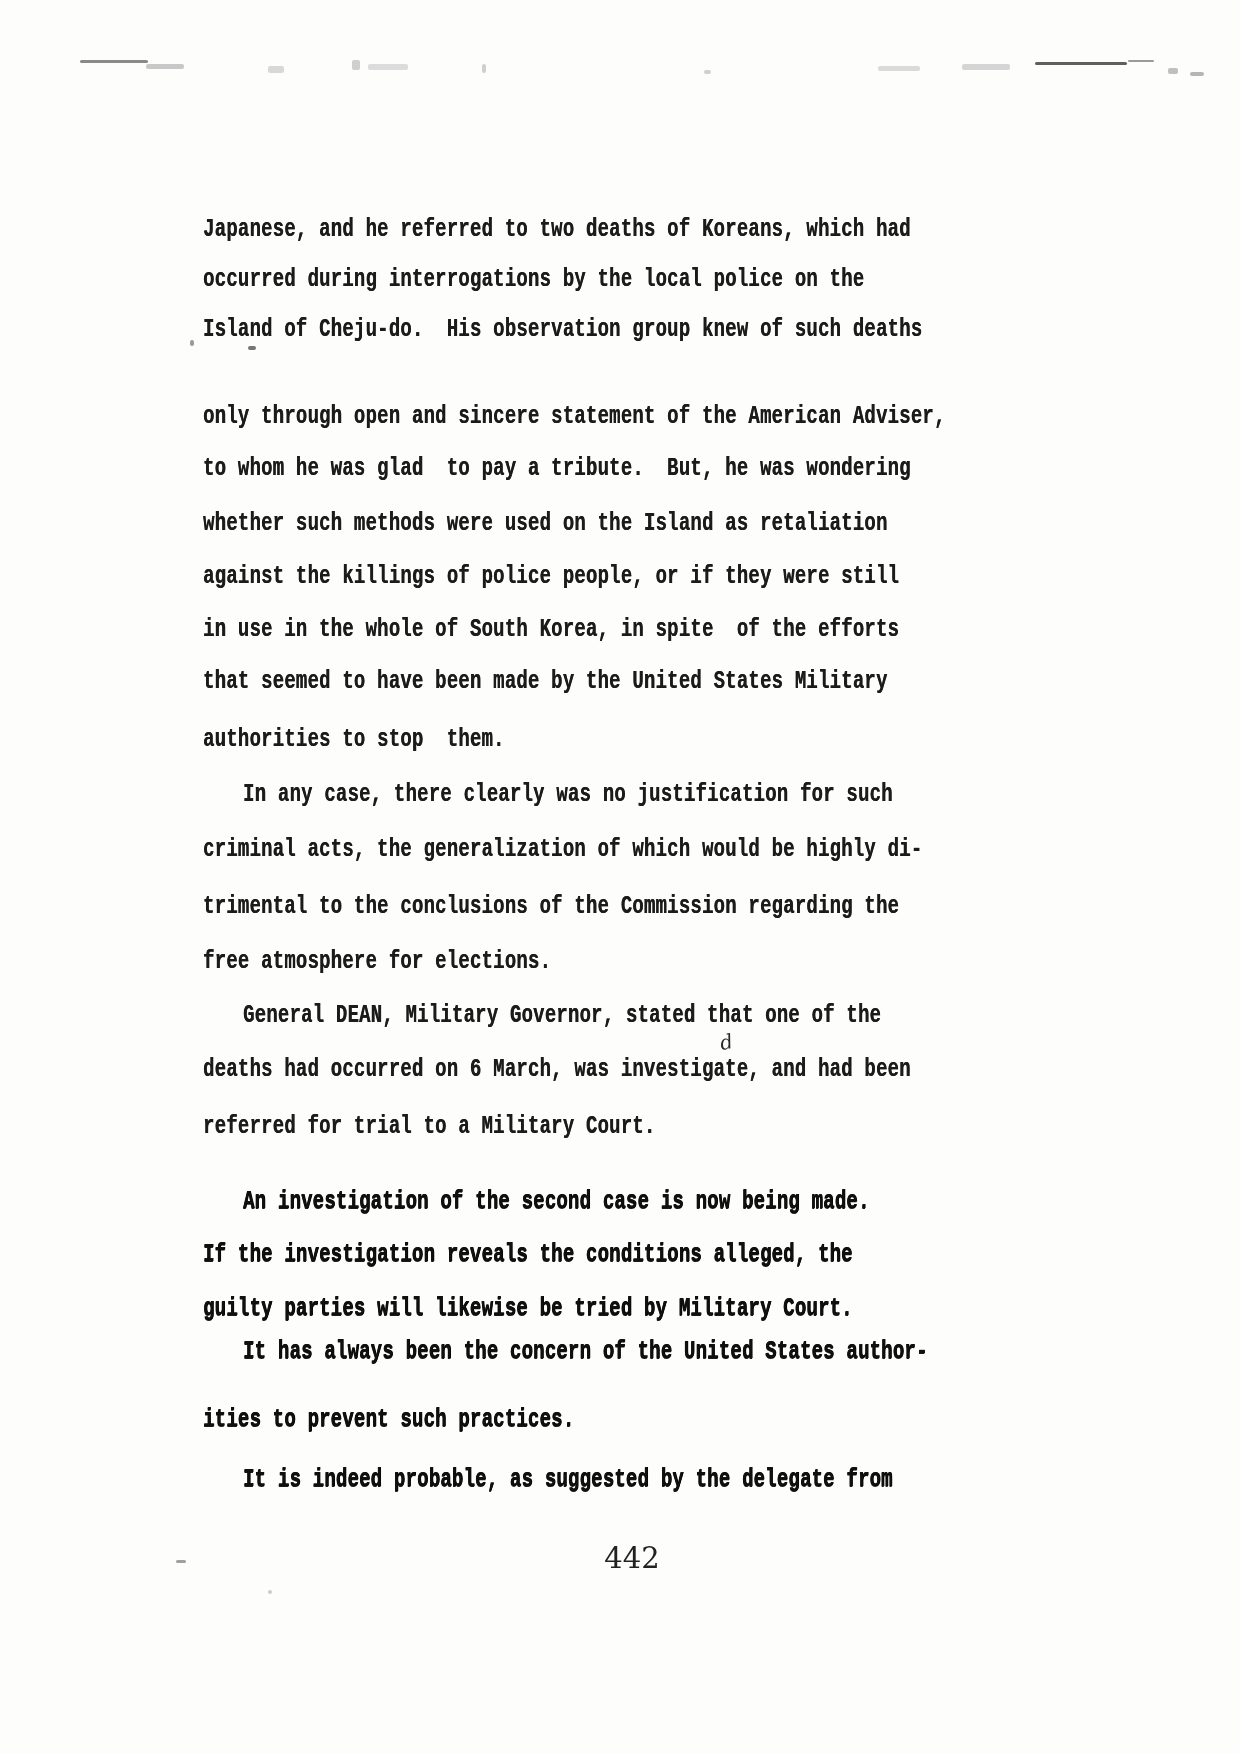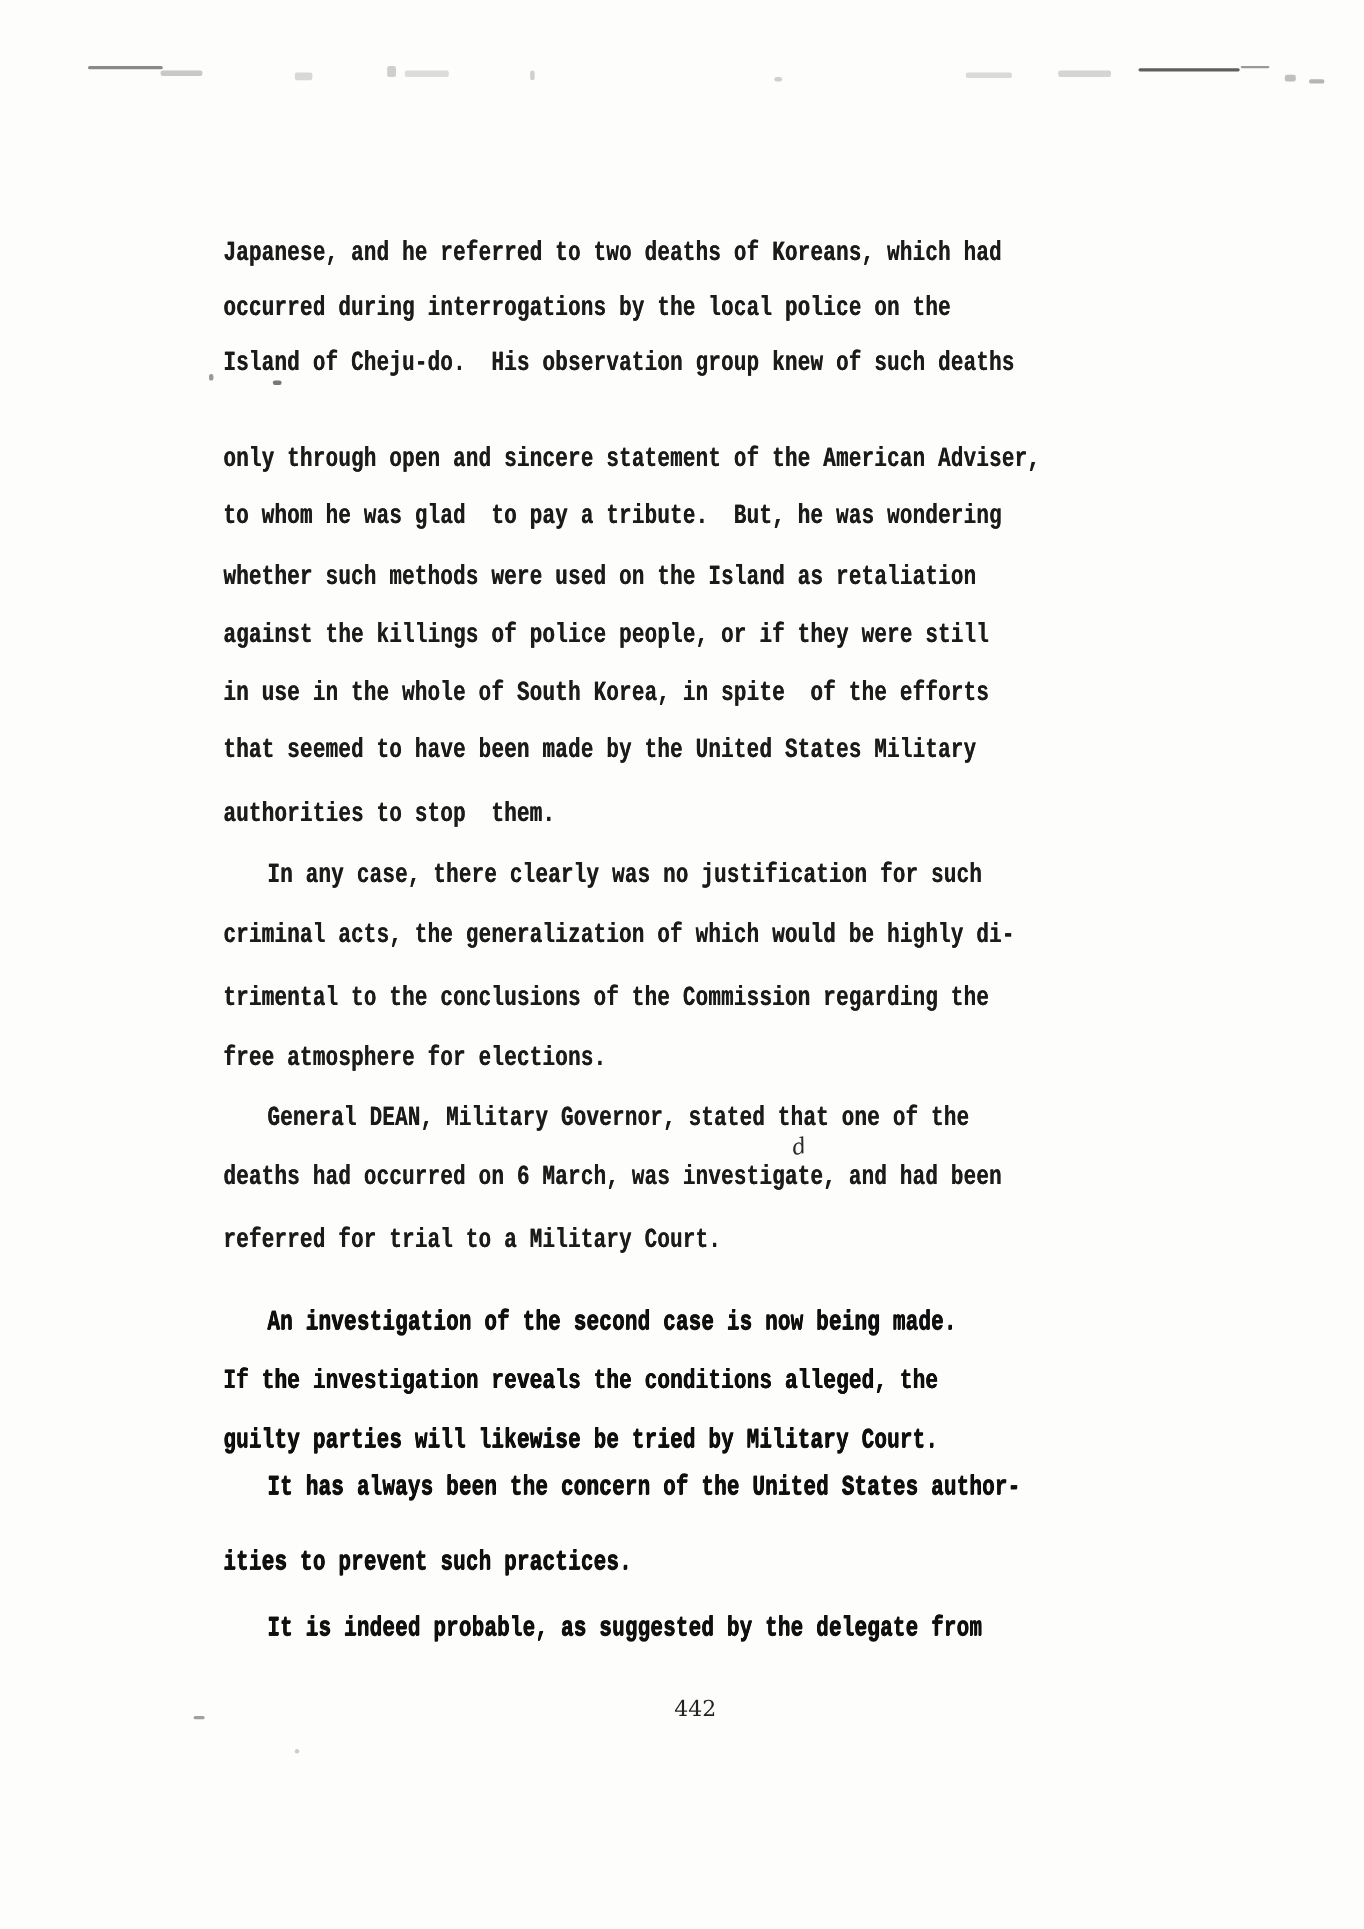--- a/index.html
+++ b/index.html
@@ -28,21 +28,21 @@
   .indent{left:243px;}
   .heavy{
     color:#101010;
     text-shadow:0.5px 0 0 #000, 0 0.4px 0 #1a1a1a;
   }
   .pageno{
     position:absolute;
     top:1541px;left:597px;width:70px;
     text-align:center;
     font-family:"DejaVu Serif", serif;
-    font-size:20px;
+    font-size:29px;
     color:#222;
   }
   .hand-mark{
     position:absolute;
     top:1030px;left:720px;
     font-family:"DejaVu Serif", serif;
     font-style:italic;
     font-size:20px;
     color:#2a2a2a;
     transform:rotate(-12deg);

